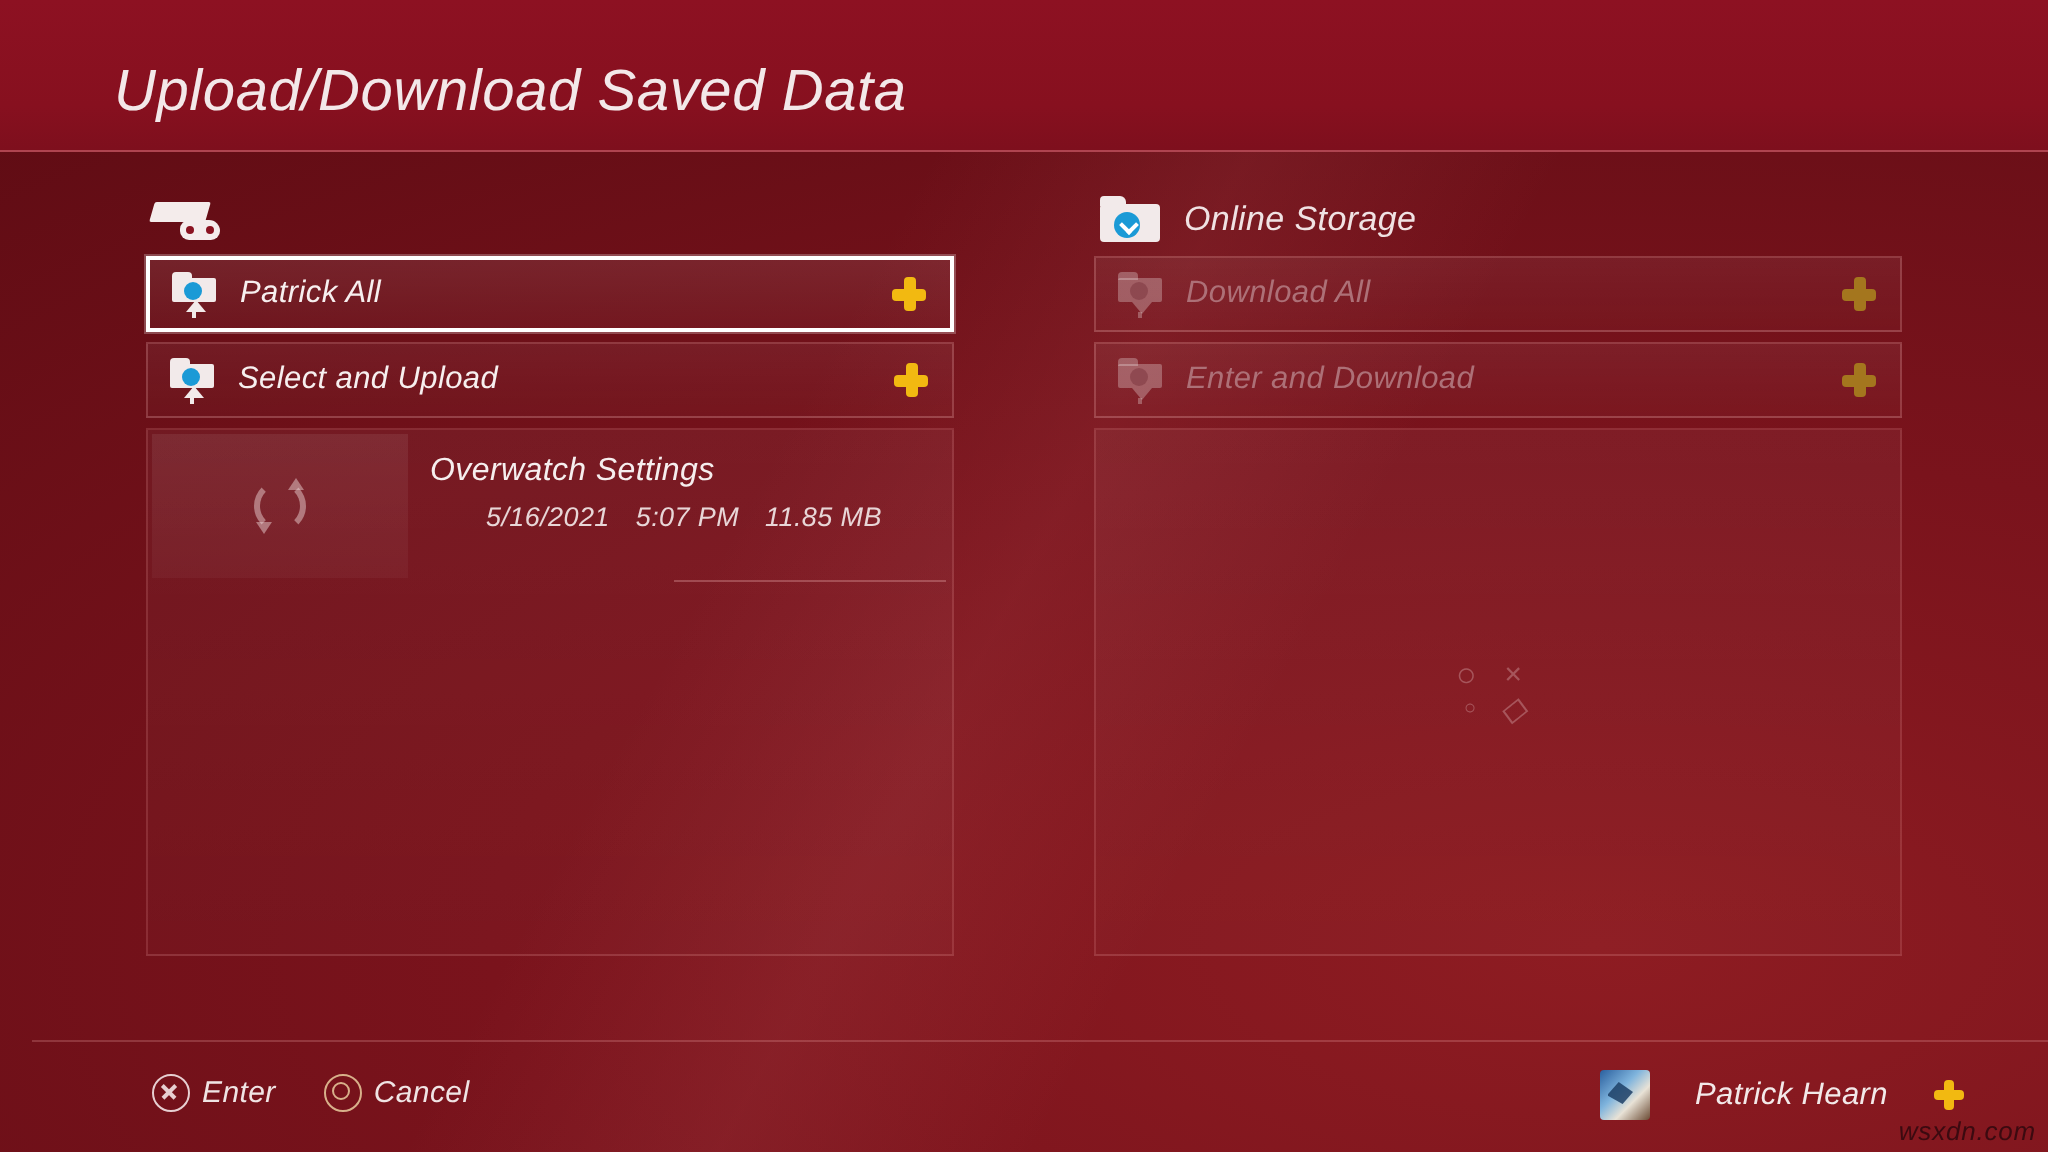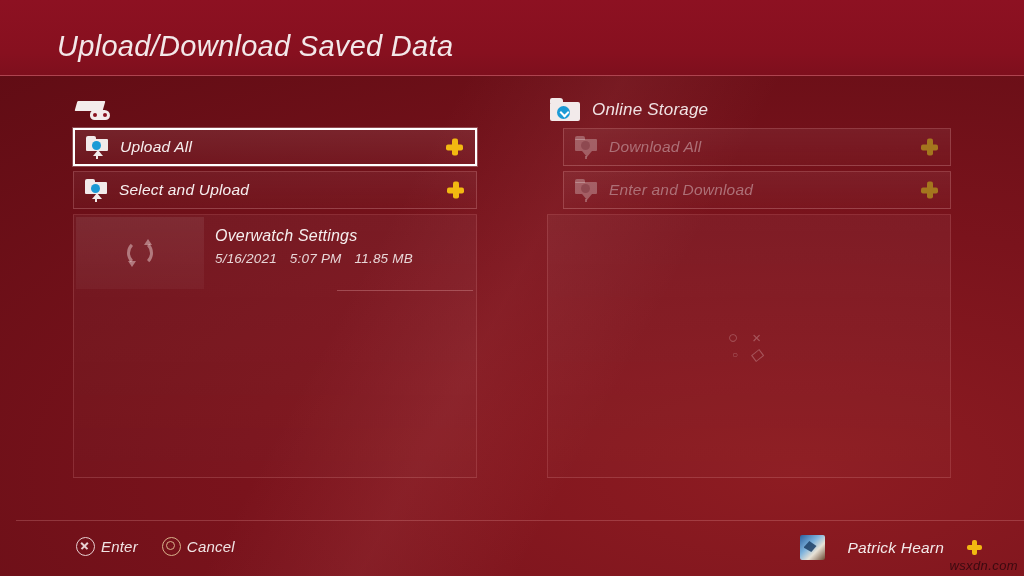--- a/index.html
+++ b/index.html
@@ -131,21 +131,21 @@
     box-sizing: border-box;
     display: flex;
     align-items: center;
     padding: 0 12px 0 10px;
   }
   .action-row.selected {
     border: 2px solid #ffffff;
     background: linear-gradient(180deg, rgba(255,255,255,0.085), rgba(255,255,255,0.03));
     box-shadow: 0 0 0 1px rgba(255,255,255,0.25);
   }
-  .action-row.disabled { opacity: 1; margin-left: 16px; }
+  .action-row.disabled { opacity: 1; }
 
   .row-icon-wrap {
     width: 26px; height: 26px;
     position: relative;
     flex: 0 0 auto;
     margin-right: 9px;
   }
   
   .xfer-icon { position: absolute; left: 0; top: 1px; width: 24px; height: 24px; }
   .xfer-icon .tab {
@@ -274,20 +274,21 @@
     white-space: nowrap;
   }
   .save-meta {
     margin-top: 6px;
     font-size: 13.5px;
     color: #e8d6d7;
     letter-spacing: 0.2px;
     white-space: nowrap;
     display: flex;
     gap: 13px;
+    margin-left: 28px;
   }
   .save-divider {
     position: absolute;
     left: 133px; right: 3px; bottom: 0;
     height: 1px;
     background: rgba(255,200,200,0.28);
   }
 
   
   .ps-glyphs {
@@ -420,21 +421,21 @@
     <div class="action-row selected">
       <span class="row-icon-wrap">
         <span class="xfer-icon">
           <span class="tab"></span>
           <span class="body"></span>
           <span class="disc"></span>
           <span class="arrow"></span>
           <span class="stem"></span>
         </span>
       </span>
-      <span class="row-label">Upload All</span>
+      <span class="row-label">Patrick All</span>
       <span class="ps-plus">
         <span class="h"></span>
           <span class="v"></span>
       </span>
     </div>
 
     <div class="action-row">
       <span class="row-icon-wrap">
         <span class="xfer-icon">
           <span class="tab"></span>

